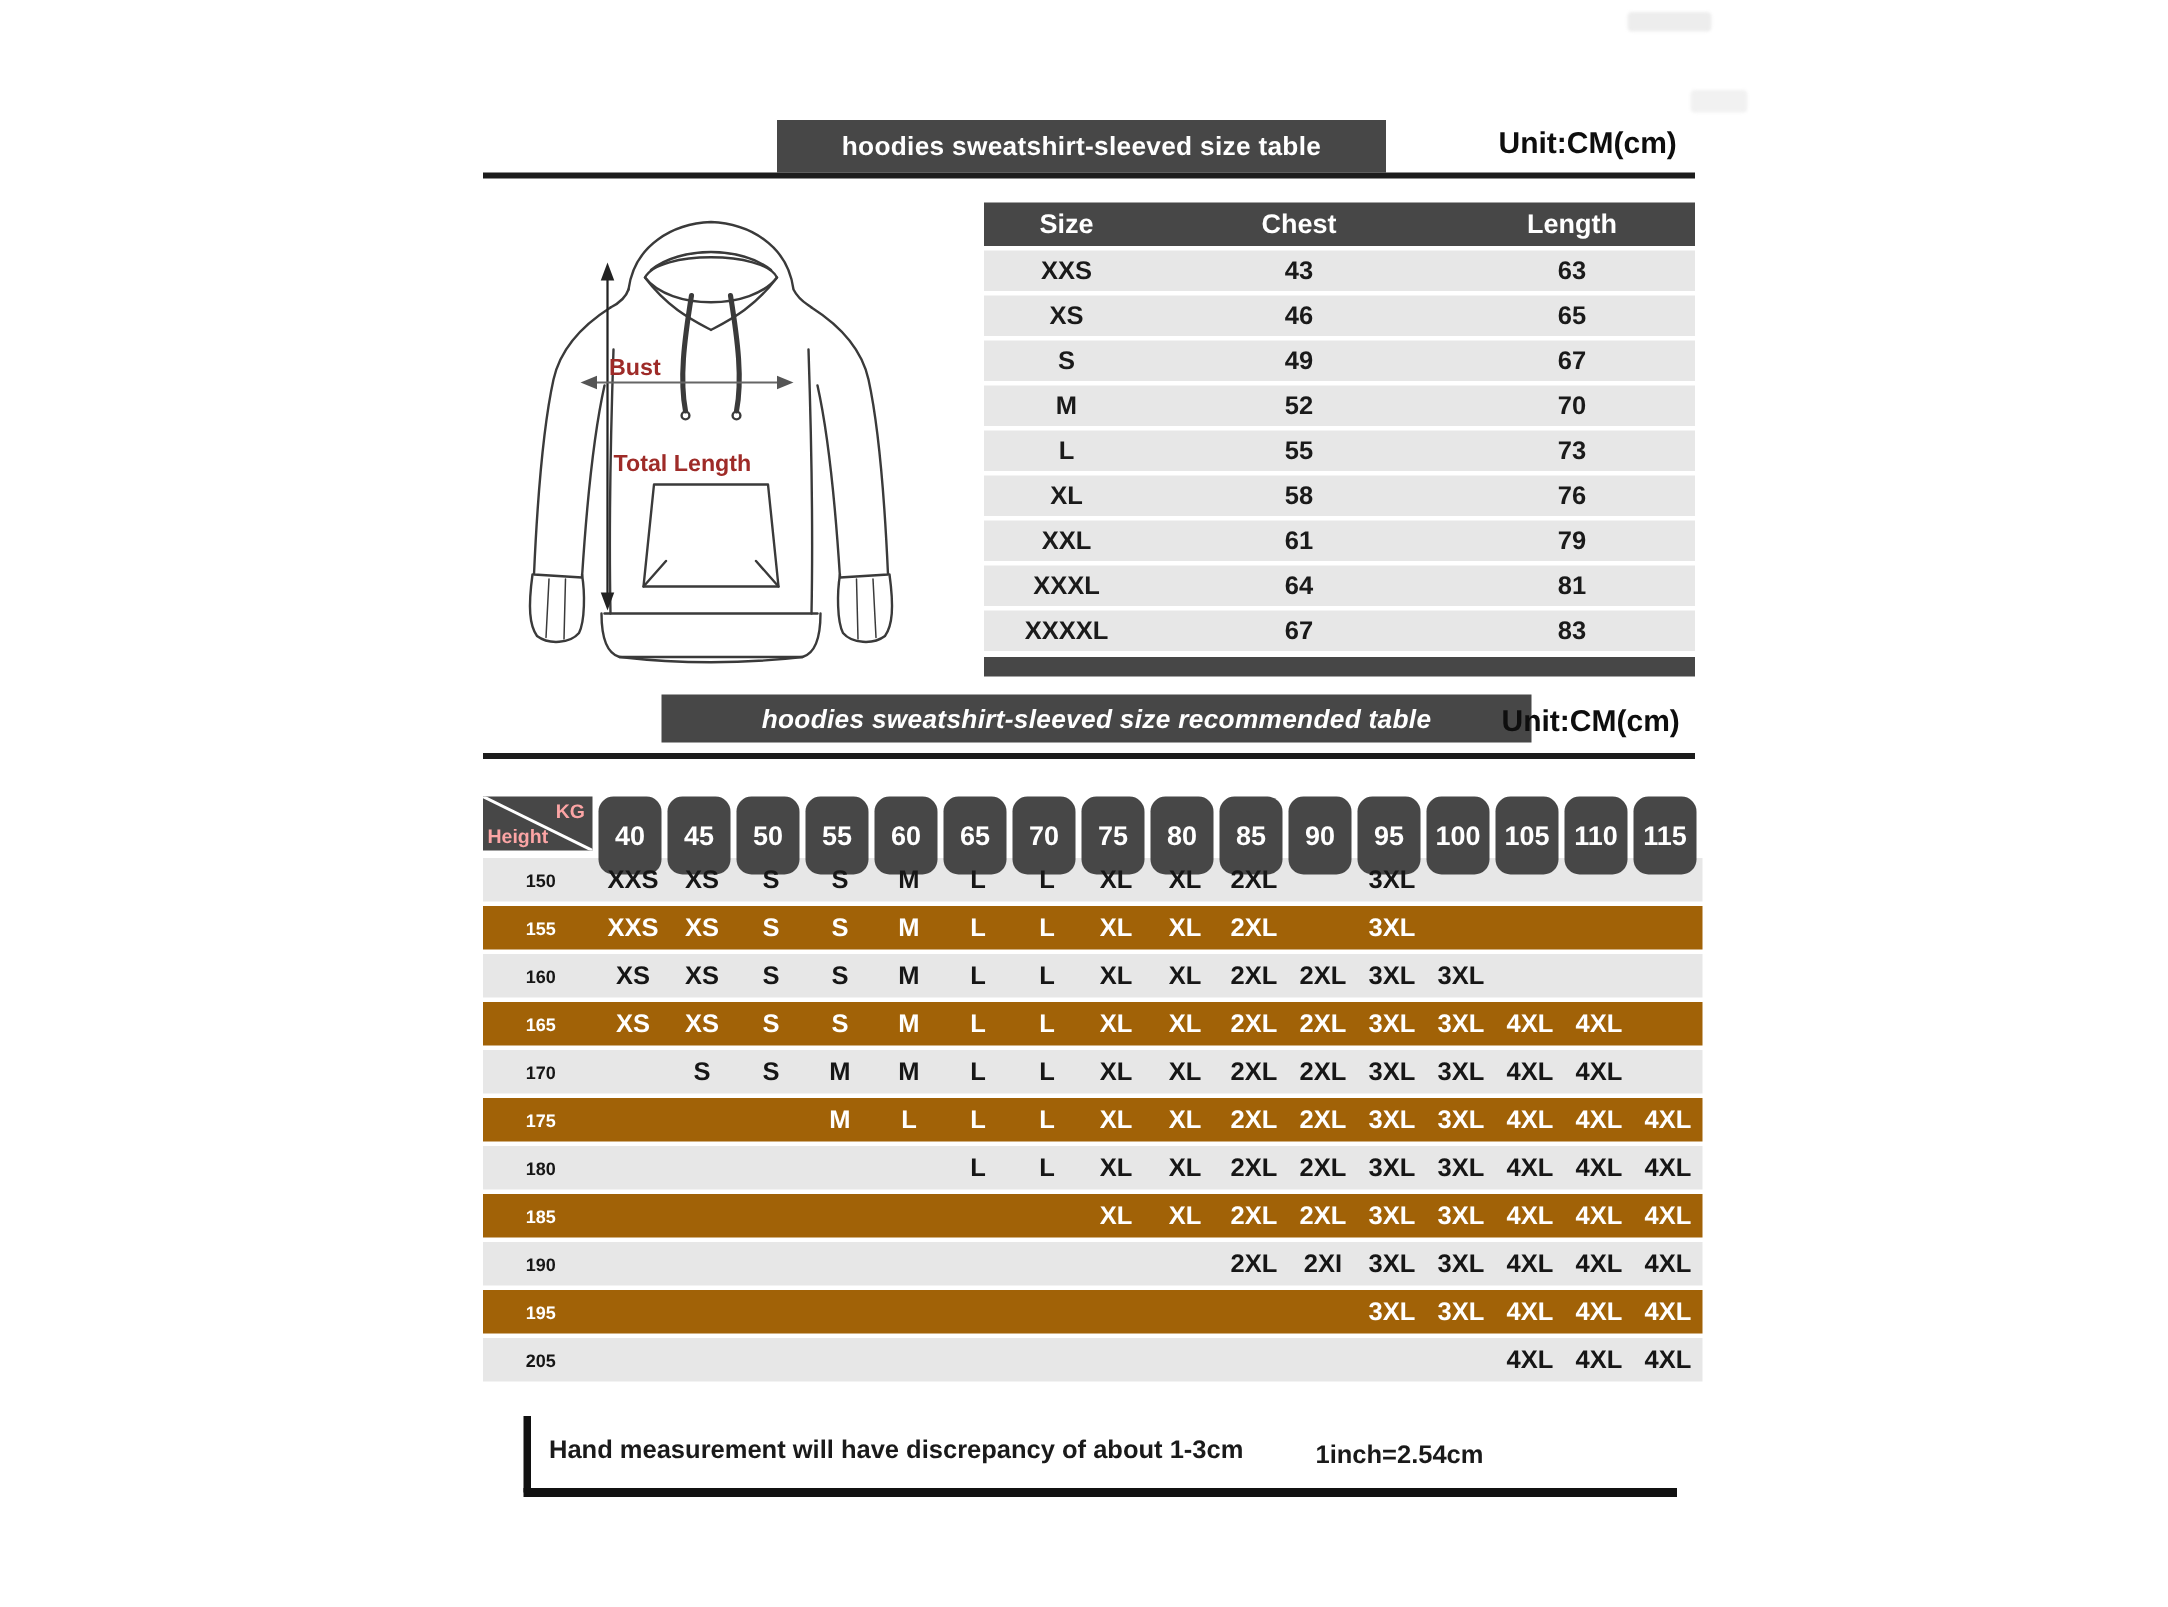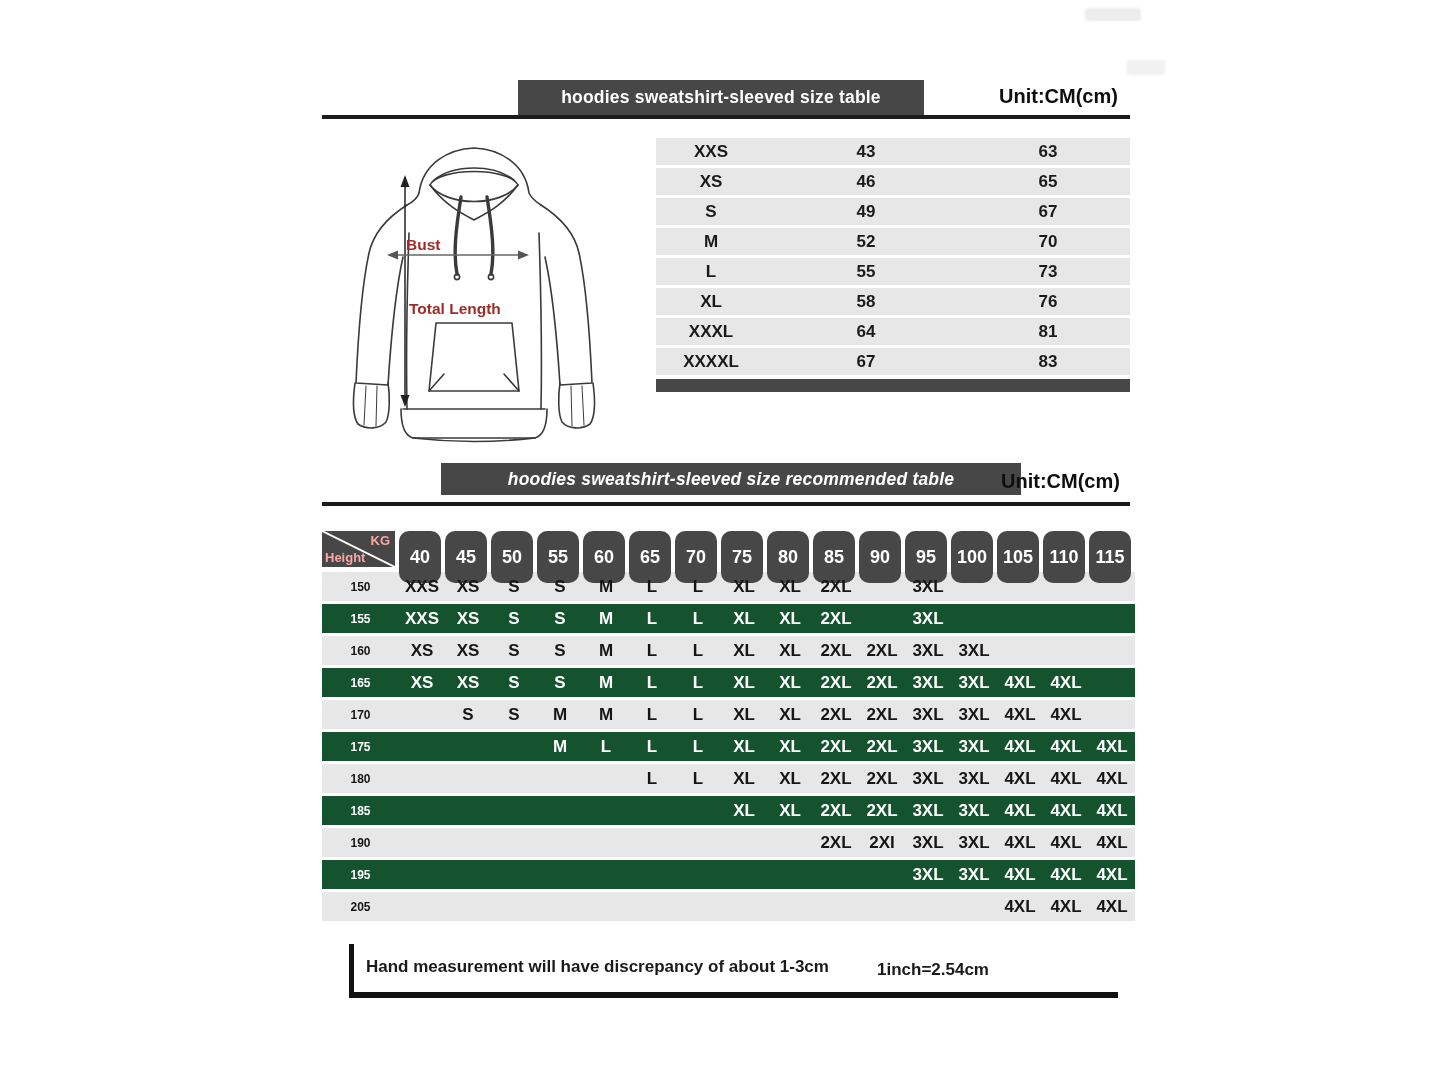--- a/index.html
+++ b/index.html
@@ -42,21 +42,21 @@
   .matrix { position:absolute; left:322px; top:531px; width:813px; }
   .mx-head { display:flex; height:36px; }
   .corner { width:73px; height:36px; background:#474747; position:relative; color:#fca5a5; font-weight:bold; flex:none; }
   .corner .diag { position:absolute; left:0; top:0; width:73px; height:36px; }
   .corner .kg  { position:absolute; top:2px; right:5px; font-size:13px; }
   .corner .hgt { position:absolute; bottom:2px; left:3px; font-size:13px; }
   .wt-box { width:42px; height:52px; margin-left:4px; background:#474747; color:#fff; font-weight:bold;
             font-size:18px; display:flex; align-items:center; justify-content:center; flex:none;border-radius:10px; }
   .mx-row { display:flex; height:29px; margin-top:3px; background:#e7e7e7; font-weight:bold; font-size:17px; color:#161616; }
   .mx-row.first { margin-top:5px; }
-  .mx-row.dark { background:#14532d; color:#fff; }
+  .mx-row.dark { background:#a16207; color:#fff; }
   .mx-h { width:77px; display:flex; align-items:center; justify-content:center; font-size:12px; flex:none; }
   .mx-cell { width:46px; display:flex; align-items:center; justify-content:center; flex:none; }
 
   
   .vbar { position:absolute; left:349px; top:944px; width:5px; height:51px; background:#111; }
   .hbar { position:absolute; left:349px; top:992px; width:769px; height:6px; background:#111; }
   .note { position:absolute; left:366px; top:957px; font-size:17px; font-weight:bold; }
   .conv { position:absolute; left:877px; top:960px; font-size:17px; font-weight:bold; }
 </style>
 </head>
@@ -119,20 +119,25 @@
     </g>
     <g fill="#555">
       <polygon points="54,122 65,117.5 65,126.5"></polygon>
       <polygon points="196,122 185,117.5 185,126.5"></polygon>
     </g>
     <text x="73" y="117">Bust</text>
     <text x="76" y="181">Total Length</text>
   </svg>
 
   <div class="sizetable">
+    <div class="st-grid st-head">
+      <div class="st-cell">Size</div>
+      <div class="st-cell">Chest</div>
+      <div class="st-cell">Length</div>
+    </div>
     <div id="size-rows">
         <div class="st-grid st-row">
           <div class="st-cell">XXS</div>
           <div class="st-cell">43</div>
           <div class="st-cell">63</div>
         </div>
         <div class="st-grid st-row">
           <div class="st-cell">XS</div>
           <div class="st-cell">46</div>
           <div class="st-cell">65</div>
@@ -149,20 +154,25 @@
         </div>
         <div class="st-grid st-row">
           <div class="st-cell">L</div>
           <div class="st-cell">55</div>
           <div class="st-cell">73</div>
         </div>
         <div class="st-grid st-row">
           <div class="st-cell">XL</div>
           <div class="st-cell">58</div>
           <div class="st-cell">76</div>
+        </div>
+        <div class="st-grid st-row">
+          <div class="st-cell">XXL</div>
+          <div class="st-cell">61</div>
+          <div class="st-cell">79</div>
         </div>
         <div class="st-grid st-row">
           <div class="st-cell">XXXL</div>
           <div class="st-cell">64</div>
           <div class="st-cell">81</div>
         </div>
         <div class="st-grid st-row">
           <div class="st-cell">XXXXL</div>
           <div class="st-cell">67</div>
           <div class="st-cell">83</div>

